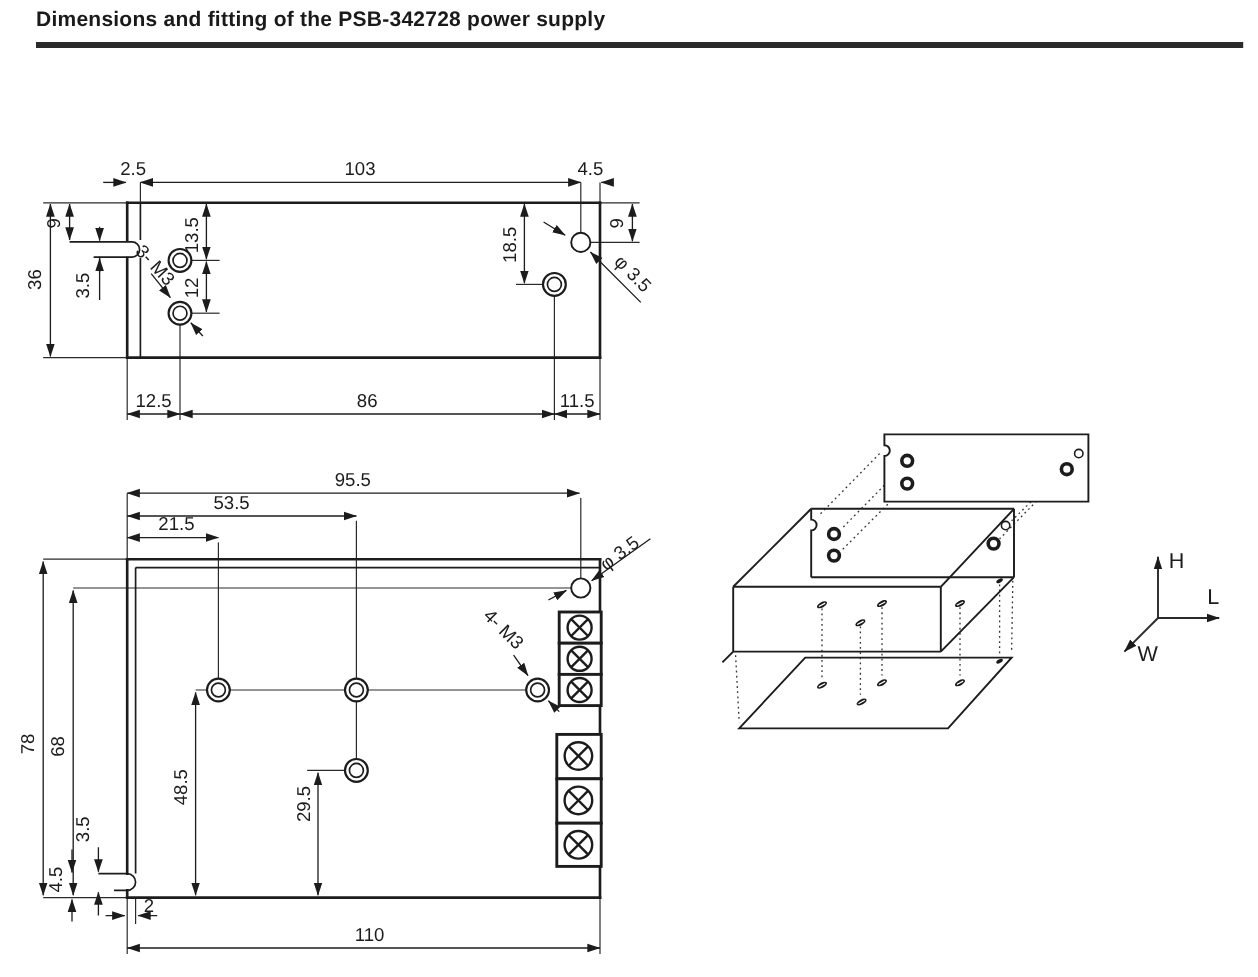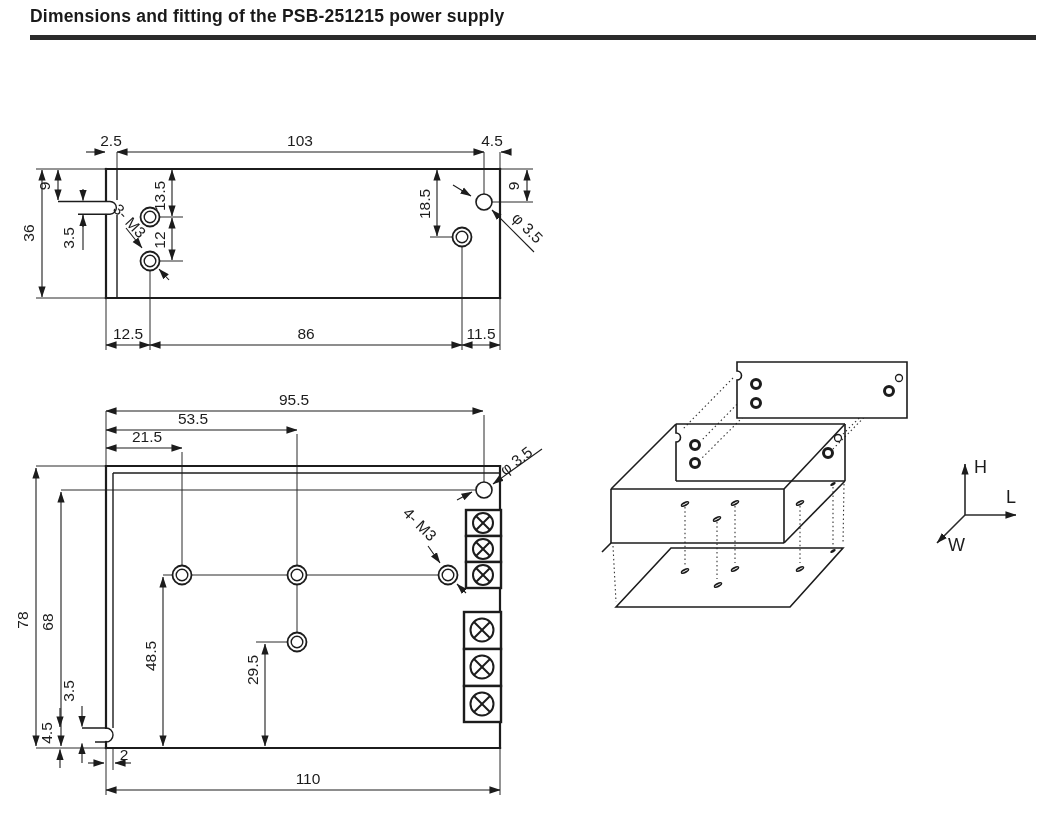--- a/index.html
+++ b/index.html
@@ -21,21 +21,21 @@
   .isoline{stroke:#1c1c1c;stroke-width:1.6;fill:none;}
   .dotted{stroke:#333333;stroke-width:1.1;fill:none;stroke-dasharray:1.5 2.8;}
   .isoring{stroke:#1c1c1c;stroke-width:3;fill:#ffffff;}
   .axis{stroke:#2a2a2a;stroke-width:1.6;fill:none;}
   .axislabel{font-size:18px;}
 </style>
 </head>
 <body>
 
 <div class="page">
-  <div class="title">Dimensions and fitting of the PSB-251215 power supply</div>
+  <div class="title">Dimensions and fitting of the PSB-342728 power supply</div>
   <div class="rule"></div>
 
   <svg width="1048" height="814" viewBox="0 0 1048 814">
     <defs>
       <marker id="arr" viewBox="0 0 10 8" refX="9.6" refY="4" markerWidth="11" markerHeight="9" orient="auto-start-reverse" markerUnits="userSpaceOnUse">
         <path d="M0,0.7 L10,4 L0,7.3 Z" fill="#1c1c1c"></path>
       </marker>
     </defs>
 
     <g>

